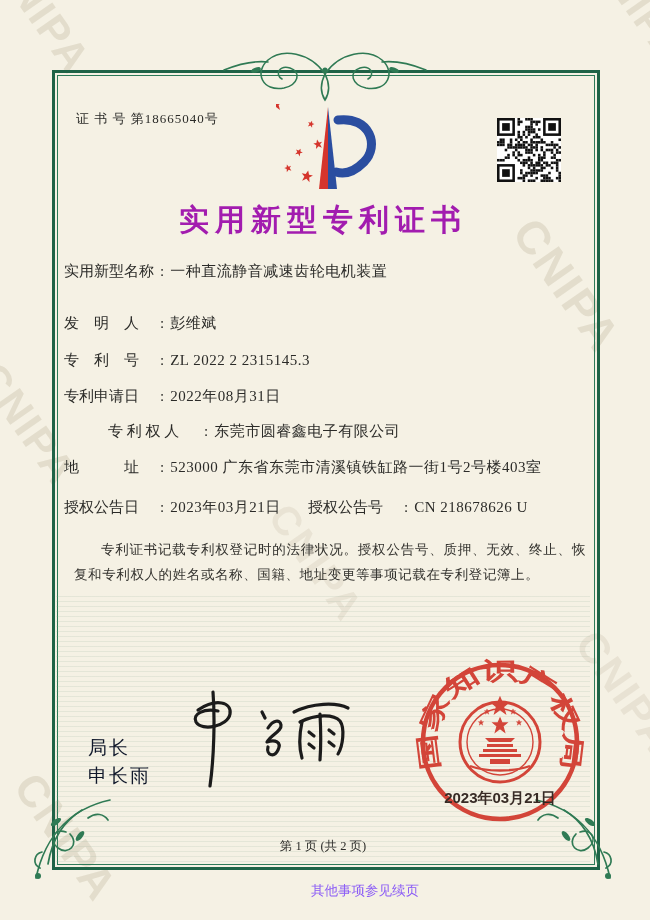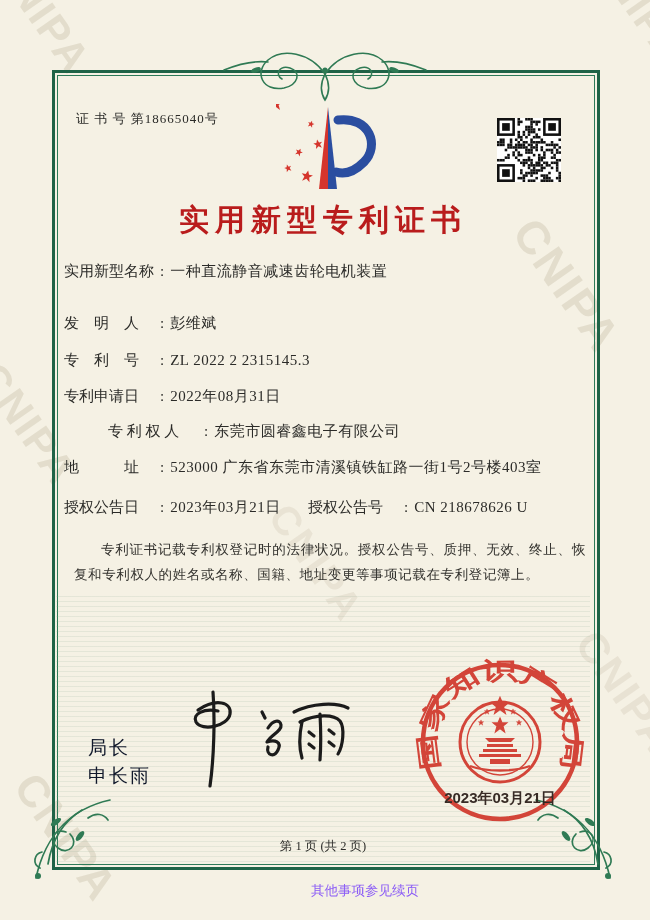--- a/index.html
+++ b/index.html
@@ -8,21 +8,21 @@
   .wm{position:absolute;font-family:"Liberation Sans","DejaVu Sans",sans-serif;
       font-weight:bold;color:rgba(186,174,150,0.30);transform:rotate(55deg);
       letter-spacing:2px;pointer-events:none;user-select:none;}
   .frame{position:absolute;left:52px;top:70px;width:542px;height:794px;
          border:3px solid #1f6347;}
   .frame::after{content:"";position:absolute;inset:2px;border:1px solid #2d7a58;}
   .guilloche{position:absolute;left:56px;top:592px;width:534px;height:270px;
      background:repeating-linear-gradient(0deg, rgba(140,170,148,0.16) 0 1px, transparent 1px 5px);}
   .certno{position:absolute;left:76px;top:110px;font-size:13px;letter-spacing:1px;}
   .title{position:absolute;left:52px;top:200px;width:542px;text-align:center;
-         font-size:30px;font-weight:bold;letter-spacing:6px;color:#b91c1c;}
+         font-size:30px;font-weight:bold;letter-spacing:6px;color:#a21caf;}
   .logo{position:absolute;left:276px;top:104px;}
   .qr{position:absolute;left:497px;top:118px;}
   .fieldrow{position:absolute;left:64px;width:510px;font-size:15px;white-space:nowrap;}
   .flabel{display:inline-block;width:96px;}
   .fsep{display:inline-block;margin-right:6px;}
   .fvalue{letter-spacing:0.5px;}
   .pair2{position:absolute;left:244px;top:0;}
   .paras{position:absolute;left:74px;top:538px;width:512px;font-size:13.5px;
          line-height:1.85;text-align:justify;color:#33322e;letter-spacing:0.6px;}
   .paras p{margin:0 0 8px 0;text-indent:2em;}

